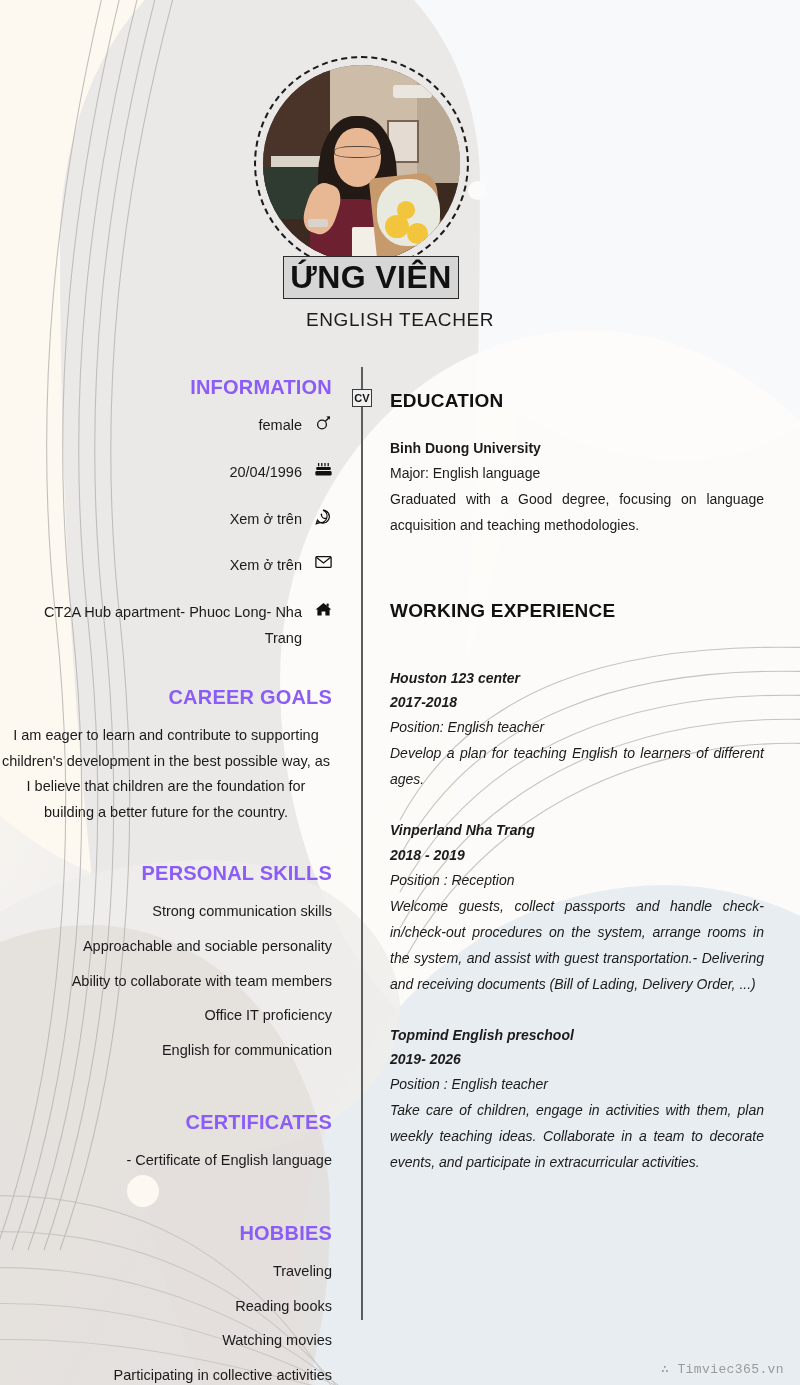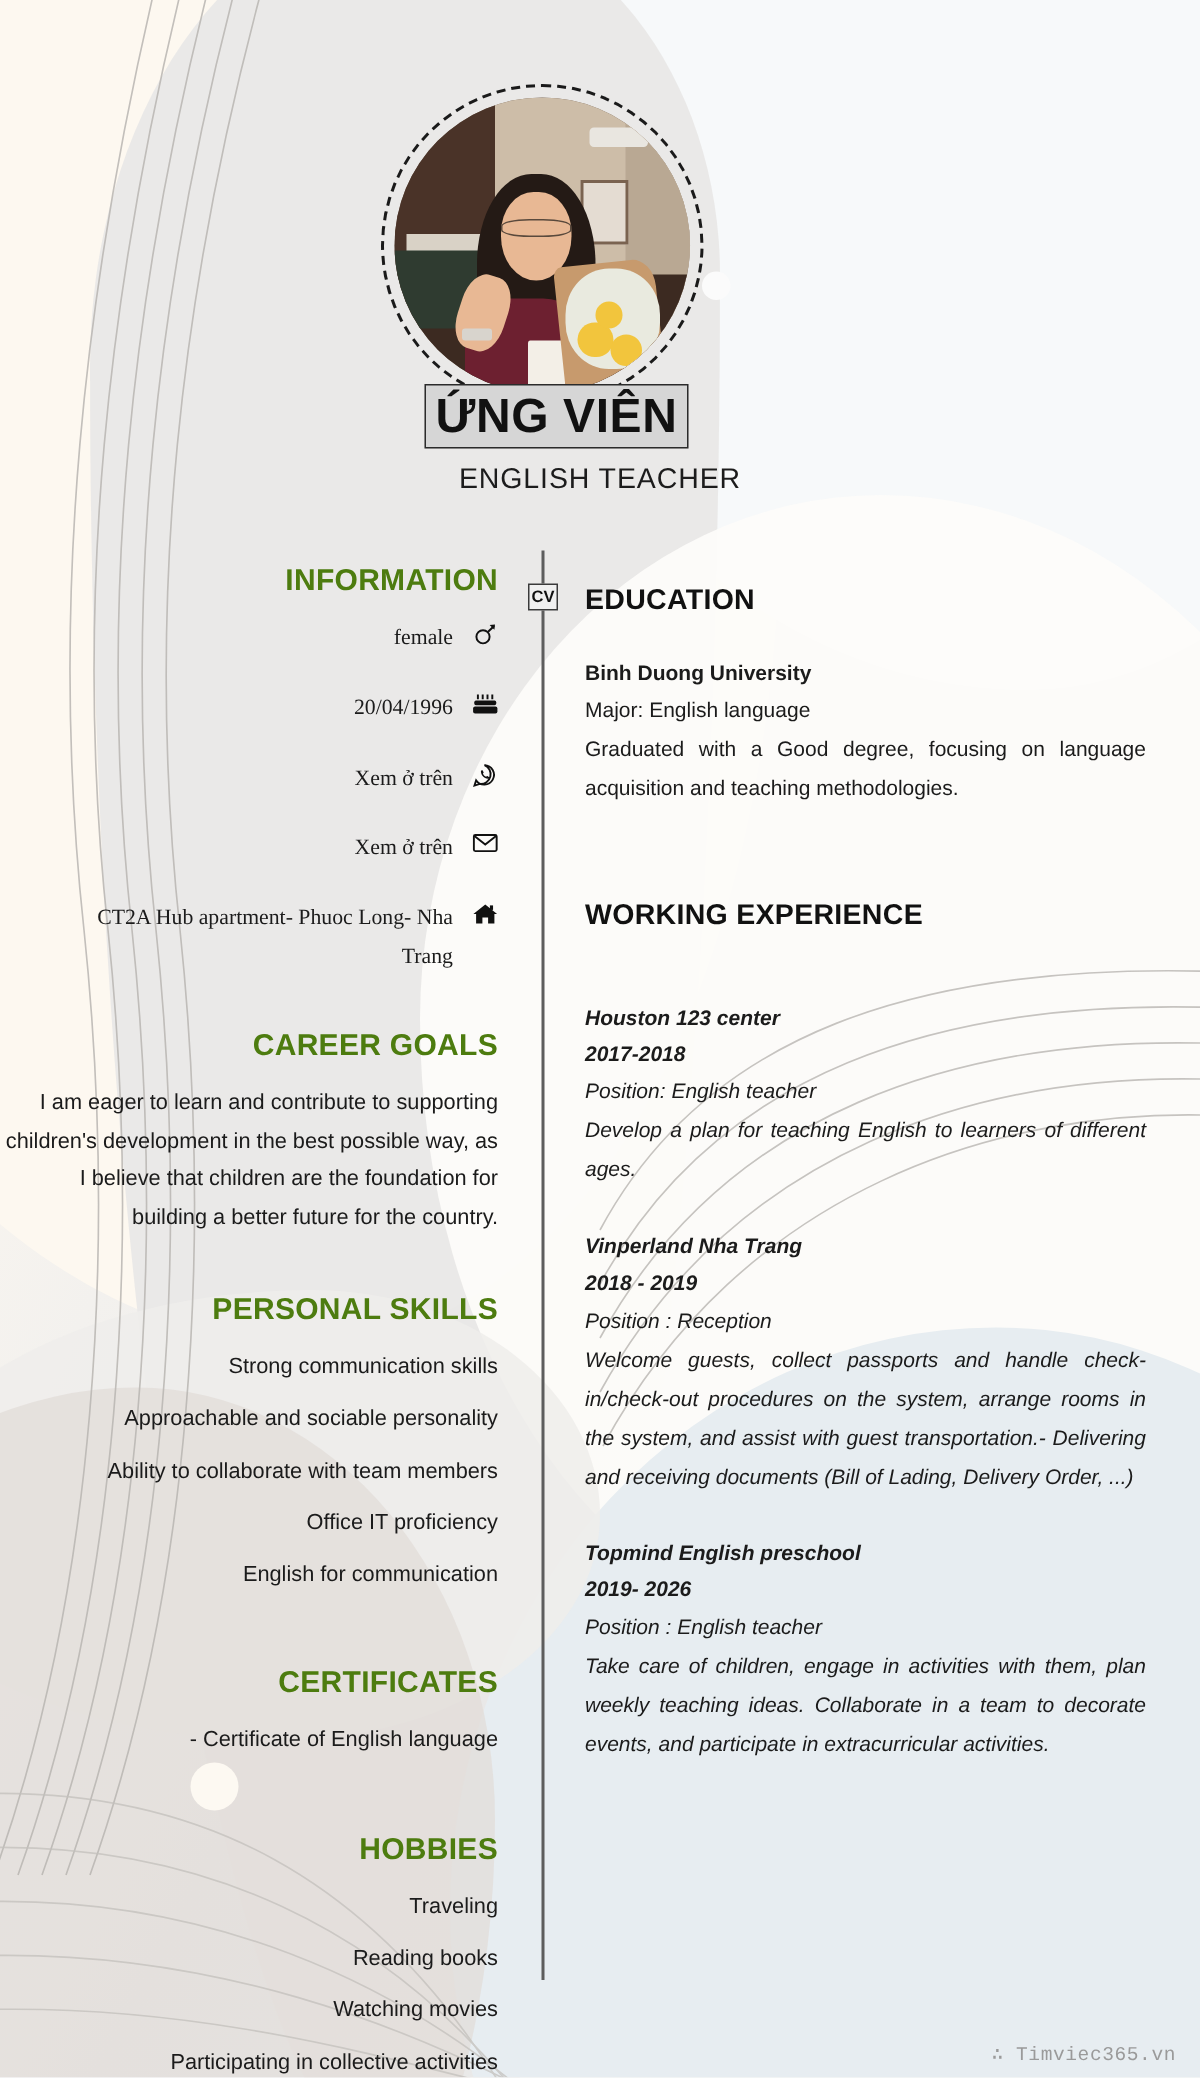--- a/index.html
+++ b/index.html
@@ -200,21 +200,21 @@
     position: absolute;
     left: 390px; top: 390px;
     width: 374px;
     text-align: left;
     z-index: 2;
   }
 
   .sec-title-l {
     font-size: 20px;
     font-weight: 700;
-    color: #4d7c0f;
+    color: #8b5cf6;
     letter-spacing: .2px;
     margin-bottom: 14px;
   }
   .sec-title-r {
     font-size: 19px;
     font-weight: 700;
     color: #111;
     letter-spacing: .2px;
   }
 
@@ -225,37 +225,36 @@
     align-items: flex-start;
     justify-content: flex-end;
     gap: 12px;
     margin-bottom: 21px;
   }
   .info-text {
     font-size: 14.5px;
     color: #1b1b1b;
     line-height: 1.78;
     max-width: 262px;
-    font-family: Liberation Serif, serif;
   }
   .info-icon {
     width: 18px;
     flex: 0 0 18px;
     display: flex;
     justify-content: center;
     padding-top: 2px;
     color: #111;
   }
   .info-icon svg { display: block; }
 
   .body-para {
     font-size: 14.5px;
     color: #1b1b1b;
     line-height: 1.78;
-    text-align: right;
+    text-align: center;
   }
 
   .skill-item, .hobby-item, .cert-item {
     font-size: 14.5px;
     color: #1b1b1b;
     line-height: 1.78;
     margin-bottom: 9px;
   }
 
   .block-gap-career  { margin-bottom: 36px; }

